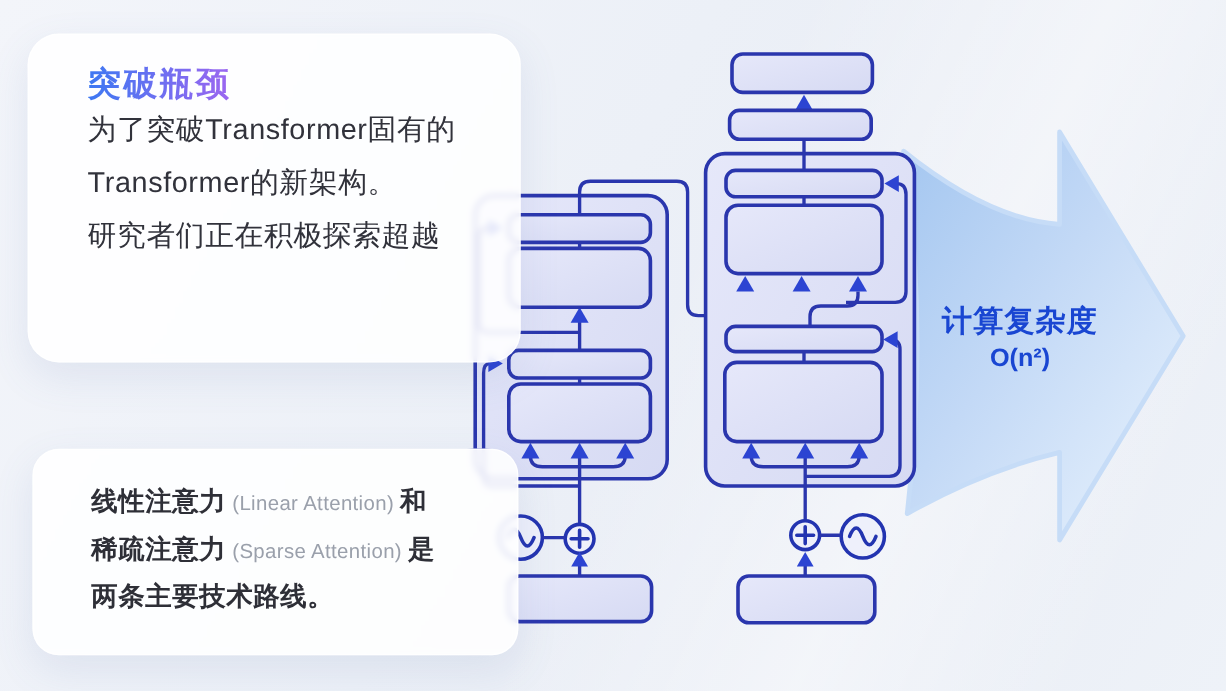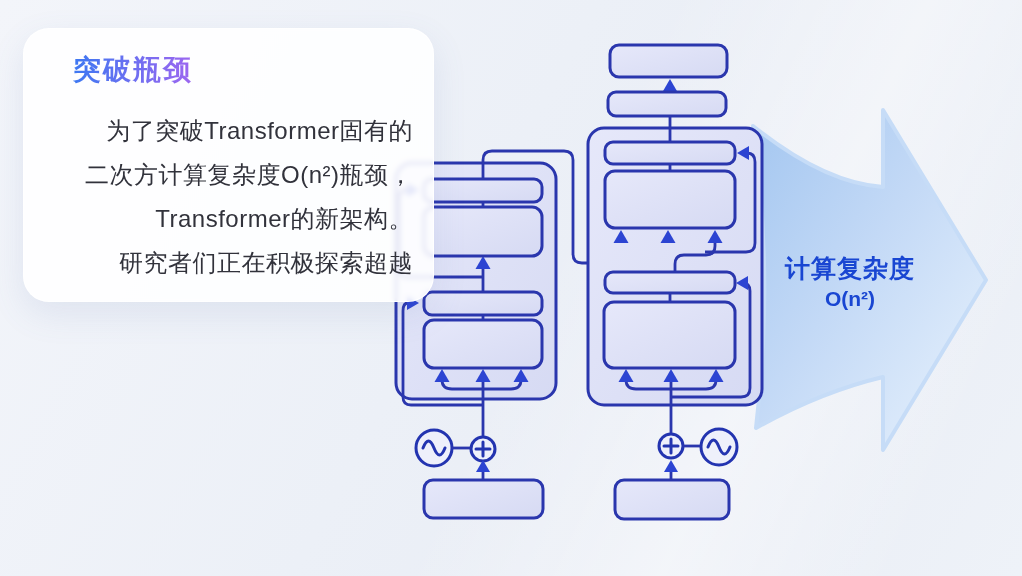--- a/index.html
+++ b/index.html
@@ -24,21 +24,21 @@
     box-shadow:0 12px 34px rgba(90,115,175,.12);
     backdrop-filter:blur(2.5px);
   }
   #intro-card{left:23px;top:28px;width:411px;height:274px;border-radius:26px;padding:24px 20px 0 49px;}
   #intro-title{
     font-size:28px;font-weight:700;letter-spacing:2px;line-height:34px;
     background:linear-gradient(90deg,#3d78f2,#9d66f0);
     -webkit-background-clip:text;background-clip:text;color:transparent;
     display:inline-block;
   }
-  #intro-body{margin-top:22px;text-align:right;}
+  #intro-body{}
   #intro-body .ln{
     font-size:24px;line-height:44px;color:#31323b;font-weight:500;
     letter-spacing:.5px;white-space:nowrap;
   }
   #attention-card{left:27px;top:374px;width:405px;height:172px;border-radius:22px;padding:24px 0 0 48px;}
   #attention-card .ln{font-size:22px;line-height:37.5px;white-space:nowrap;}
   .cn{color:#2e2f37;font-weight:700;letter-spacing:.5px;}
   .en{color:#9aa0ab;font-weight:400;font-size:17px;letter-spacing:.3px;}
 
   
@@ -163,24 +163,34 @@
       <path class="wire" d="M671 480 L671 467"></path>
       <polygon class="ah" points="671,460 664,472 678,472"></polygon>
       <rect class="boxx" x="615" y="480" width="114" height="39" rx="9"></rect>
     </g>
   </svg>
 
   <div id="intro-card" class="card">
     <span id="intro-title">突破瓶颈</span>
     <div id="intro-body">
       <div class="ln">为了突破Transformer固有的</div>
-      <div class="ln">二次方计算复杂度O(n²)瓶颈，</div>
       <div class="ln">Transformer的新架构。</div>
       <div class="ln">研究者们正在积极探索超越</div>
     </div>
   </div>
 
+  <div id="attention-card" class="card">
+    <div class="ln">
+      <span class="cn">线性注意力</span><span class="en"> (Linear Attention) </span><span class="cn">和</span>
+    </div>
+    <div class="ln">
+      <span class="cn">稀疏注意力</span><span class="en"> (Sparse Attention) </span><span class="cn">是</span>
+    </div>
+    <div class="ln">
+      <span class="cn">两条主要技术路线。</span>
+    </div>
+  </div>
 
   <div id="arrow-label">
     <div class="l1">计算复杂度</div>
     <div class="l2">O(n²)</div>
   </div>
 </div>
 
 </body></html>

